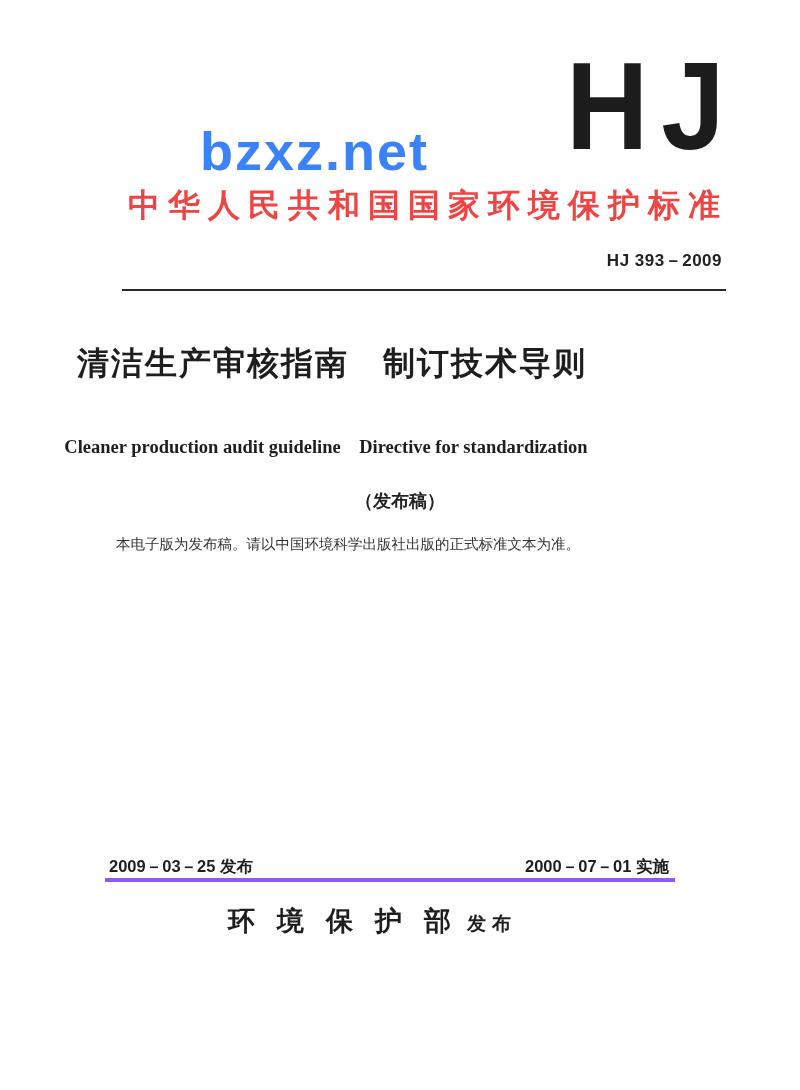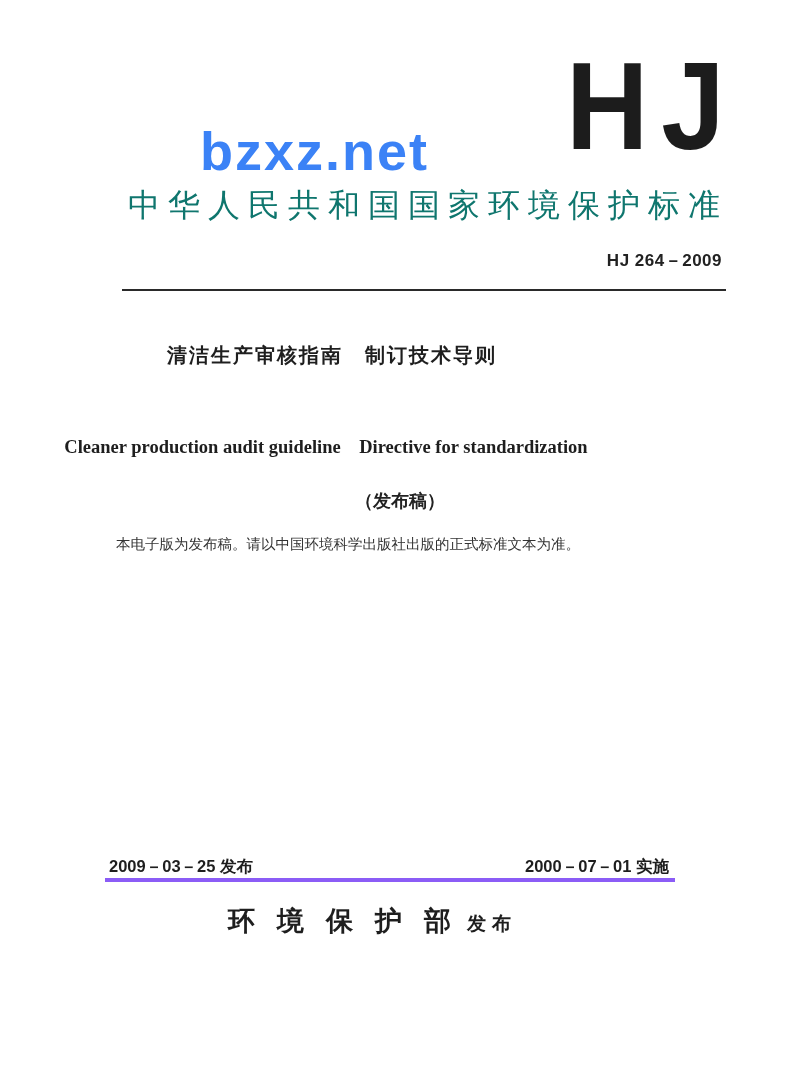--- a/index.html
+++ b/index.html
@@ -11,30 +11,30 @@
   .hj-logo {
     left: 566px; top: 44px; font-family: "Liberation Sans", sans-serif; font-weight: bold;
     font-size: 124px; letter-spacing: 14px; color: #1c1c1c; line-height: 1;
     transform: scaleX(0.92); transform-origin: left top;
   }
   .watermark {
     left: 200px; top: 124px; font-family: "Liberation Sans", sans-serif; font-weight: bold;
     font-size: 54px; color: #3b82f6; letter-spacing: 2px; line-height: 1; z-index: 0;
   }
   .national-title {
-    left: 128px; top: 188px; width: 600px; font-weight: normal; font-size: 32px;
-    letter-spacing: 8px; line-height: 1.1; color: #0f766e; z-index: 1; white-space: nowrap;
+    left: 128px; top: 188px; width: 600px; font-weight: bold; font-size: 32px;
+    letter-spacing: 8px; line-height: 1.1; color: #ef4444; z-index: 1; white-space: nowrap;
   }
   .std-number {
     right: 78px; top: 249px; font-family: "Liberation Sans", sans-serif; font-weight: bold;
     font-size: 17px; letter-spacing: 0.5px; color: #222;
   }
   .rule-top { left: 122px; top: 289px; width: 604px; height: 0; border-top: 2px solid #2a2a2a; }
   .title-cn {
-    left: 0; width: 664px; top: 342px; text-align: center; font-weight: bold; font-size: 20px;
+    left: 0; width: 664px; top: 342px; text-align: center; font-weight: bold; font-size: 32px;
     letter-spacing: 2px; color: #1e1e1e; white-space: pre;
   }
   .title-en {
     left: 0; width: 652px; top: 437px; text-align: center; font-family: "Liberation Serif", serif;
     font-weight: bold; font-size: 18.5px; color: #1e1e1e; white-space: pre;
   }
   .draft-label {
     left: 0; width: 800px; top: 489px; text-align: center; font-weight: bold; font-size: 18px;
     color: #222;
   }
@@ -53,21 +53,21 @@
   }
   .publisher .org { letter-spacing: 22px; }
   .publisher .suffix { font-size: 19px; letter-spacing: 6px; margin-left: -6px; margin-top: 12px; }
 </style>
 </head>
 <body>
 
 <div class="abs watermark">bzxz.net</div>
 <div class="abs hj-logo">HJ</div>
 <div class="abs national-title">中华人民共和国国家环境保护标准</div>
-<div class="abs std-number">HJ 264－2009</div>
+<div class="abs std-number">HJ 393－2009</div>
 <div class="abs rule-top"></div>
 
 <div class="abs title-cn">清洁生产审核指南　制订技术导则</div>
 <div class="abs title-en">Cleaner production audit guideline    Directive for standardization</div>
 <div class="abs draft-label">（发布稿）</div>
 <div class="abs note">本电子版为发布稿。请以中国环境科学出版社出版的正式标准文本为准。</div>
 
 <div class="abs date-row">
   <span class="issue">2009－03－25 发布</span>
   <span class="effective">2000－07－01 实施</span>

